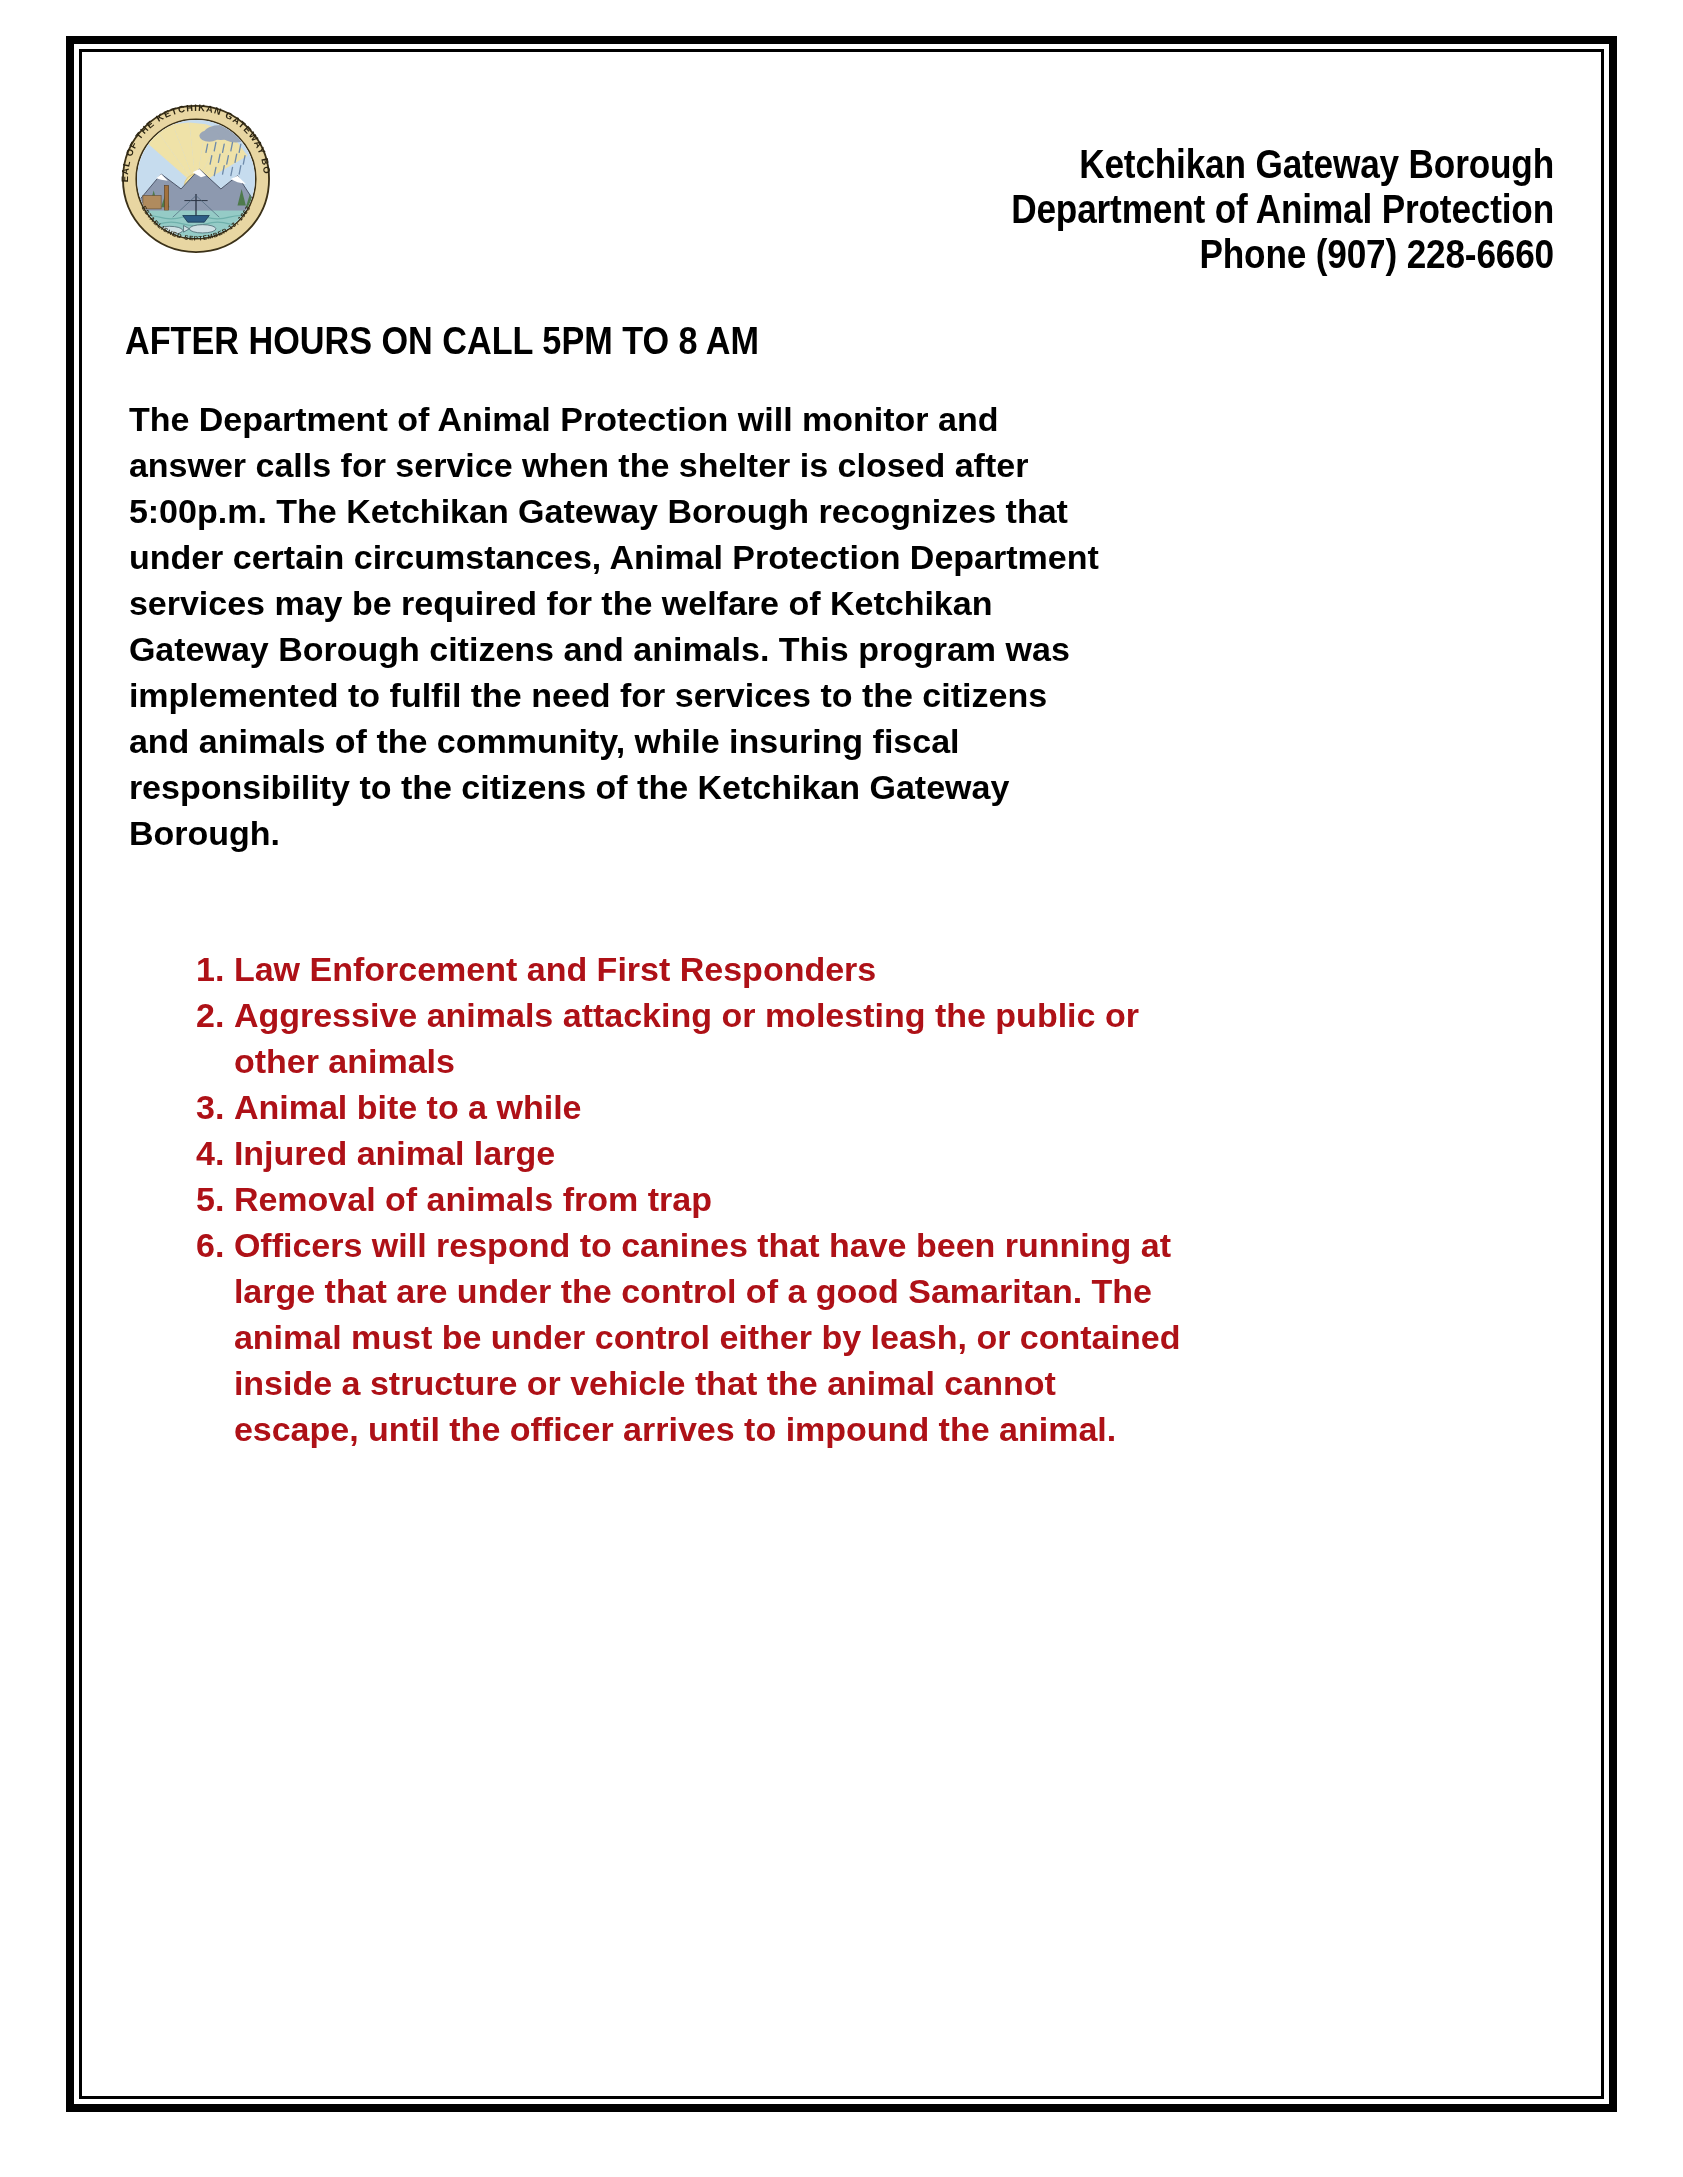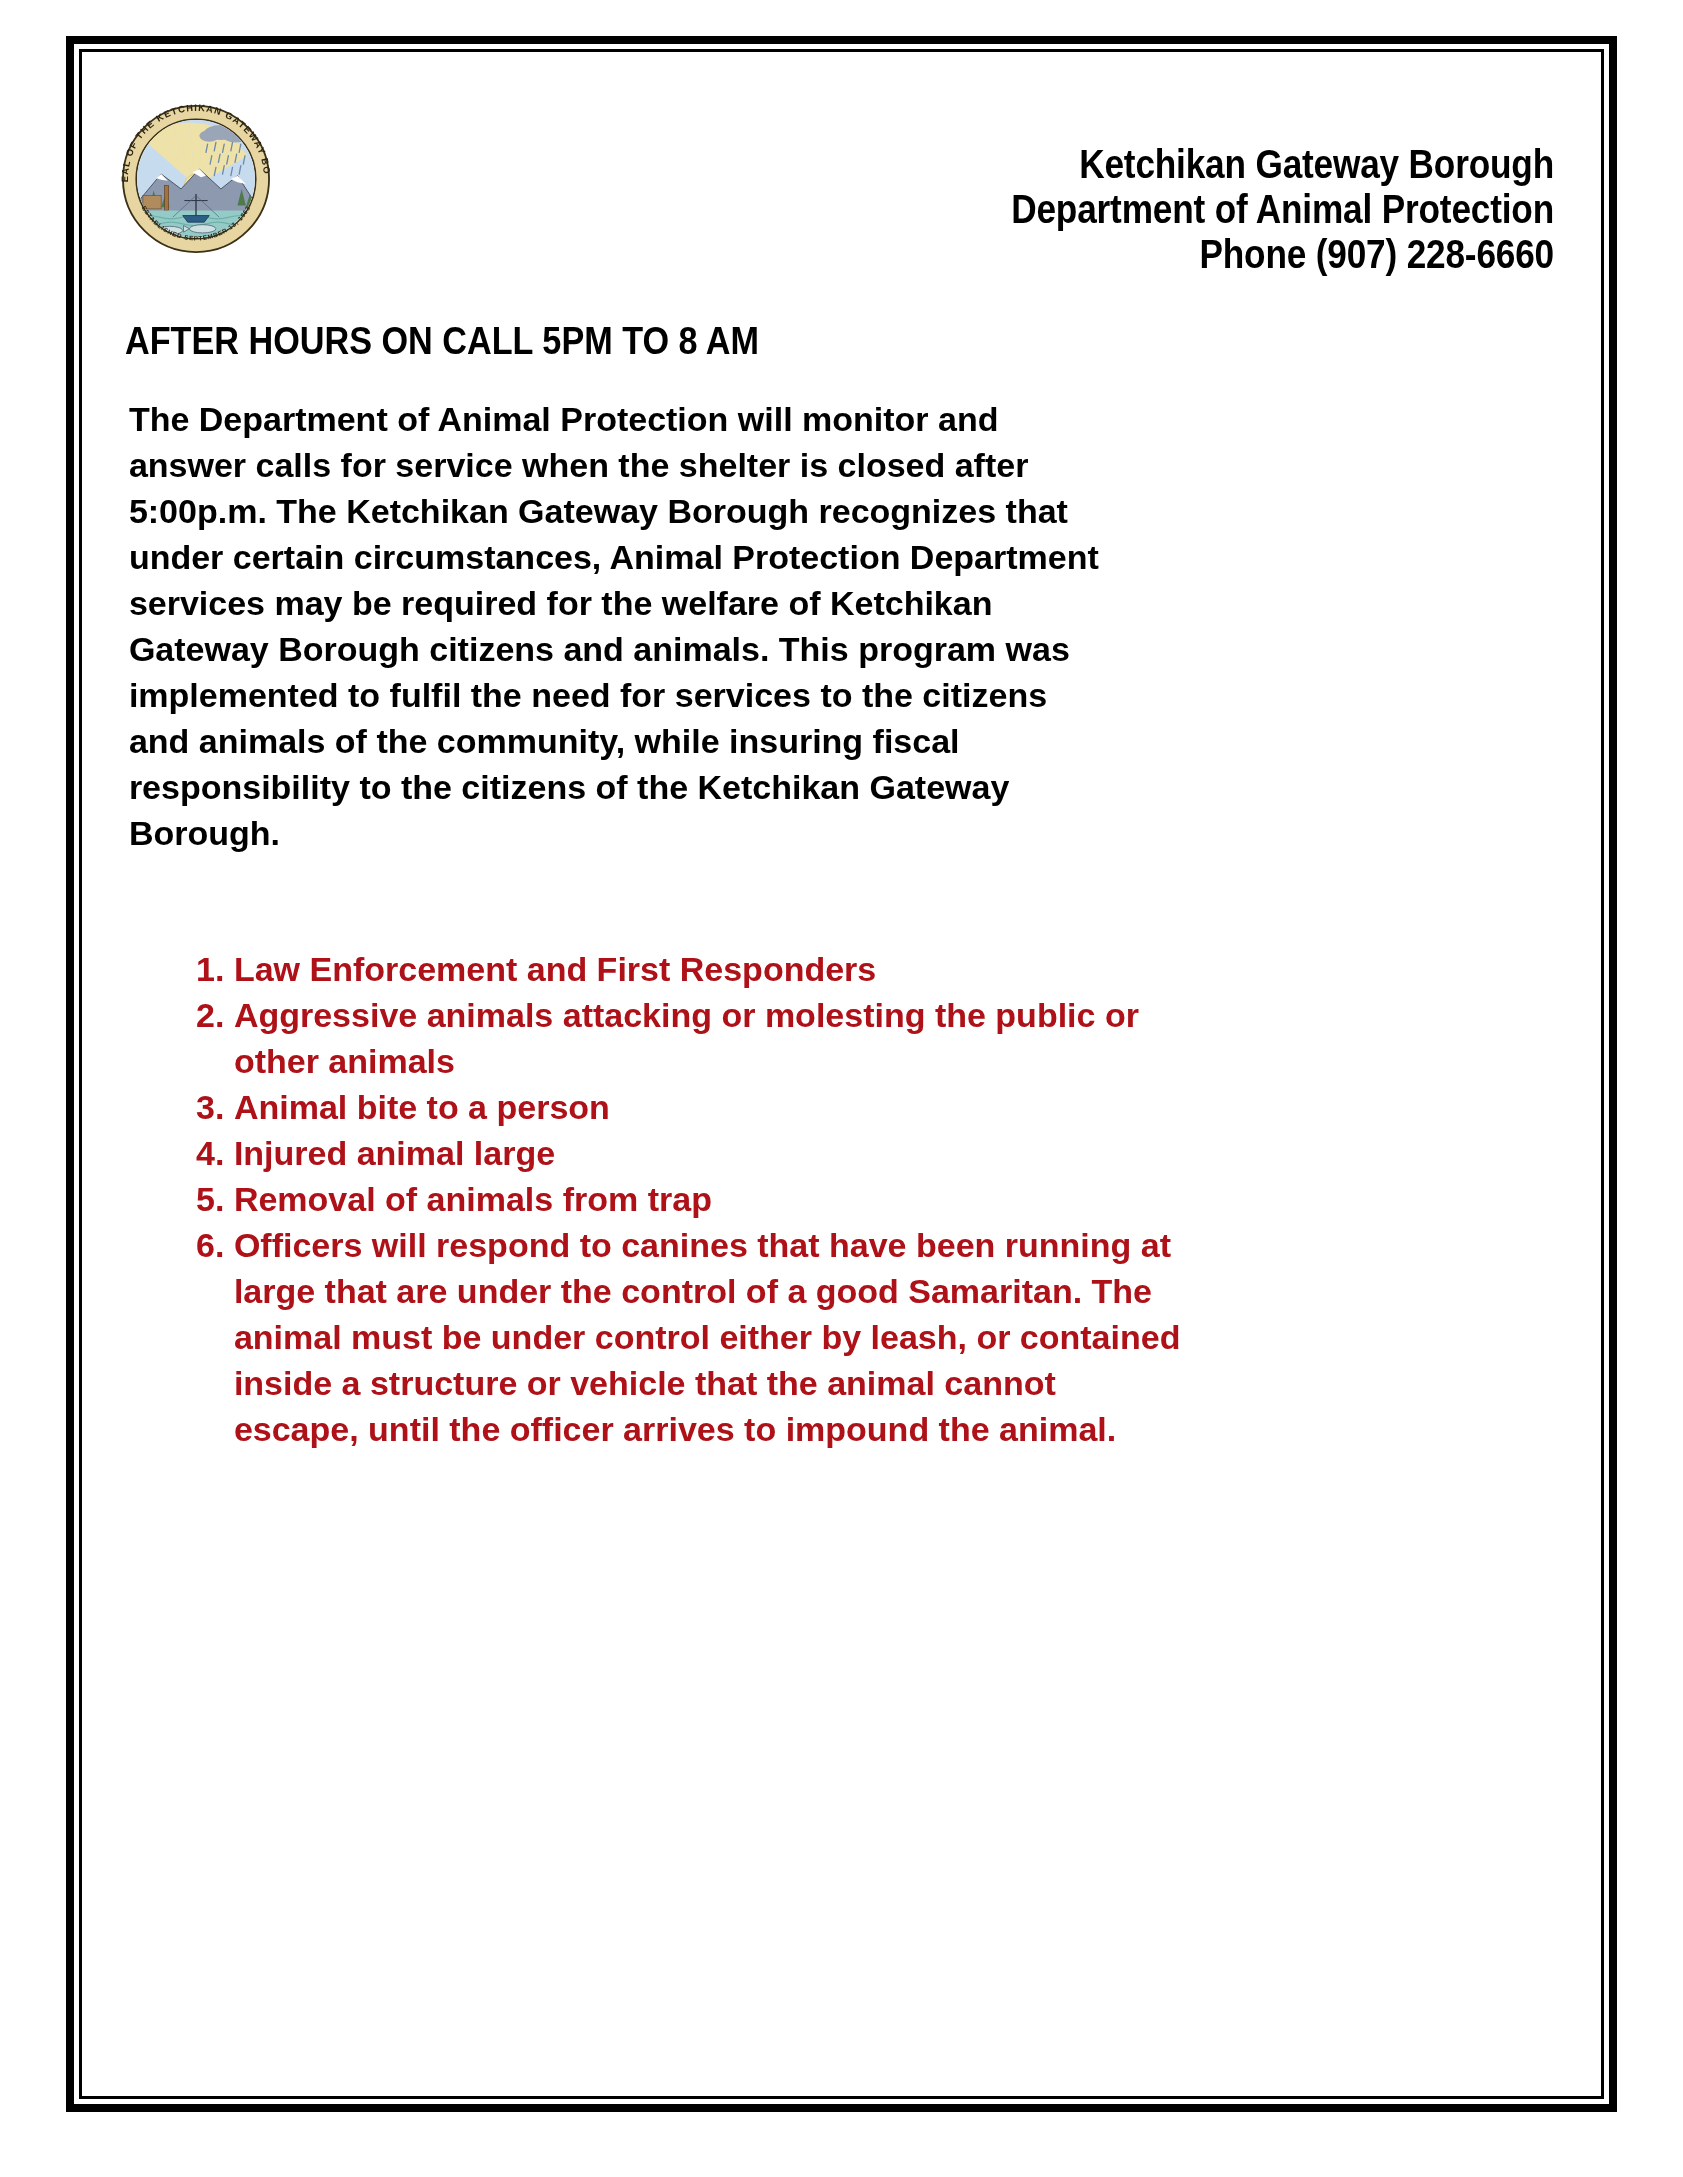--- a/index.html
+++ b/index.html
@@ -235,21 +235,21 @@
       </div>
 
       <div class="doc-title">AFTER HOURS ON CALL 5PM TO 8 AM</div>
 
       <div class="para para-intro">The Department of Animal Protection will monitor and answer calls for service when the shelter is closed after 5:00p.m. The Ketchikan Gateway Borough recognizes that under certain circumstances, Animal Protection Department services may be required for the welfare of Ketchikan Gateway Borough citizens and animals. This program was implemented to fulfil the need for services to the citizens and animals of the community, while insuring fiscal responsibility to the citizens of the Ketchikan Gateway Borough.</div>
 
 
       <ol class="criteria-list">
         <li>Law Enforcement and First Responders</li>
         <li>Aggressive animals attacking or molesting the public or other animals</li>
-        <li>Animal bite to a person</li>
+        <li>Animal bite to a while</li>
         <li>Injured animal large</li>
         <li>Removal of animals from trap</li>
         <li>Officers will respond to canines that have been running at large that are under the control of a good Samaritan. The animal must be under control either by leash, or contained inside a structure or vehicle that the animal cannot escape, until the officer arrives to impound the animal.</li>
       </ol>
 
     </div>
   </div>
 </div>
 
 

